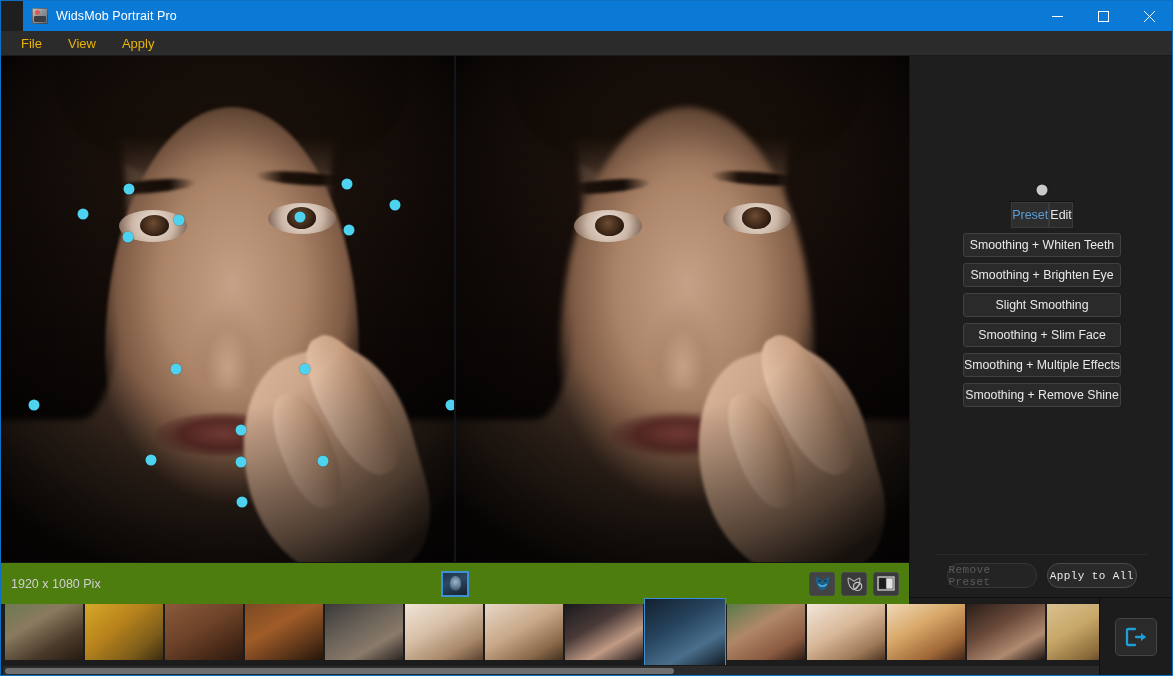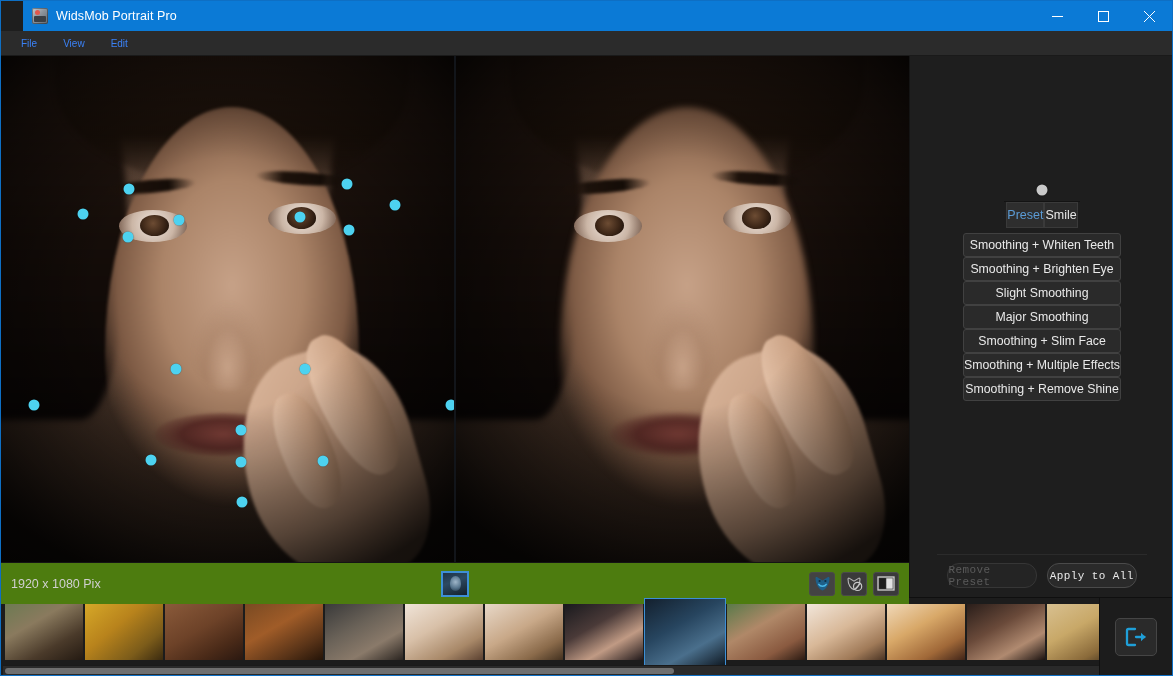--- a/index.html
+++ b/index.html
@@ -58,21 +58,21 @@
 
   
   .menubar {
     height: 25px; flex:none;
     background:#2b2b2b;
     display:flex; align-items:center;
     border-bottom:1px solid #1a1a1a;
     padding-left: 8px;
   }
   .menuitem {
-    color:#3b82f6; font-size:10px;
+    color:#eab308; font-size:13px;
     padding: 3px 12px; margin-right:2px;
     white-space:nowrap;
   }
 
   
   .body {
     flex: 1; display:flex; min-height:0;
     background:#1e1e1e;
   }
 
@@ -252,21 +252,21 @@
   }
   .tab {
     flex:1; height:26px;
     display:flex; align-items:center; justify-content:center;
     background:#2b2b2b; border:1px solid #3a3a3a;
     font-size:12.5px; color:#e6e6e6;
   }
   .tab.active { color:#5b9bd5; background:#2e2e2e; }
   .preset-list {
     padding: 5px 10px 0 10px;
-    display:flex; flex-direction:column; 
+    display:flex; flex-direction:column; gap:6px;
     flex:none;
   }
   .preset-btn {
     height: 24px;
     background:#2a2a2a; border:1px solid #414141; border-radius:3px;
     color:#e9e9e9; font-size:12.3px;
     display:flex; align-items:center; justify-content:center;
     white-space:nowrap;
   }
   .preset-btn.selected {
@@ -360,21 +360,21 @@
     <div class="wbtn wbtn-close">
       <svg width="11" height="11" viewBox="0 0 11 11">
           <path d="M0 0 L11 11 M11 0 L0 11" stroke="#fff" stroke-width="1"></path>
         </svg>
     </div>
   </div>
 
   <div class="menubar">
     <div class="menuitem">File</div>
     <div class="menuitem">View</div>
-    <div class="menuitem">Edit</div>
+    <div class="menuitem">Apply</div>
   </div>
 
   <div class="body">
 
     <div class="viewer-col">
 
       <div class="canvas">
 
         <div class="pane pane-before">
           <div class="portrait">
@@ -504,28 +504,27 @@
 
       <div class="slider-row">
         <div class="slider" id="zoom-slider">
           <div class="slider-fill" id="zoom-fill" style="width: 22%; background: rgb(43, 143, 224);"></div>
           <div class="slider-knob" id="zoom-knob" style="left: 22%;"></div>
         </div>
       </div>
 
       <div class="tabs">
         <div class="tab active">Preset</div>
-        <div class="tab">Smile</div>
+        <div class="tab">Edit</div>
       </div>
 
       <div class="preset-list" id="preset-list">
           <div class="preset-btn">Smoothing + Whiten Teeth</div>
           <div class="preset-btn">Smoothing + Brighten Eye</div>
           <div class="preset-btn">Slight Smoothing</div>
-          <div class="preset-btn">Major Smoothing</div>
           <div class="preset-btn">Smoothing + Slim Face</div>
           <div class="preset-btn">Smoothing + Multiple Effects</div>
           <div class="preset-btn">Smoothing + Remove Shine</div>
         </div>
 
       <div class="rpanel-spacer"></div>
 
       <div class="action-row">
         <div class="action-btn disabled">Remove Preset</div>
         <div class="action-btn">Apply to All</div>

